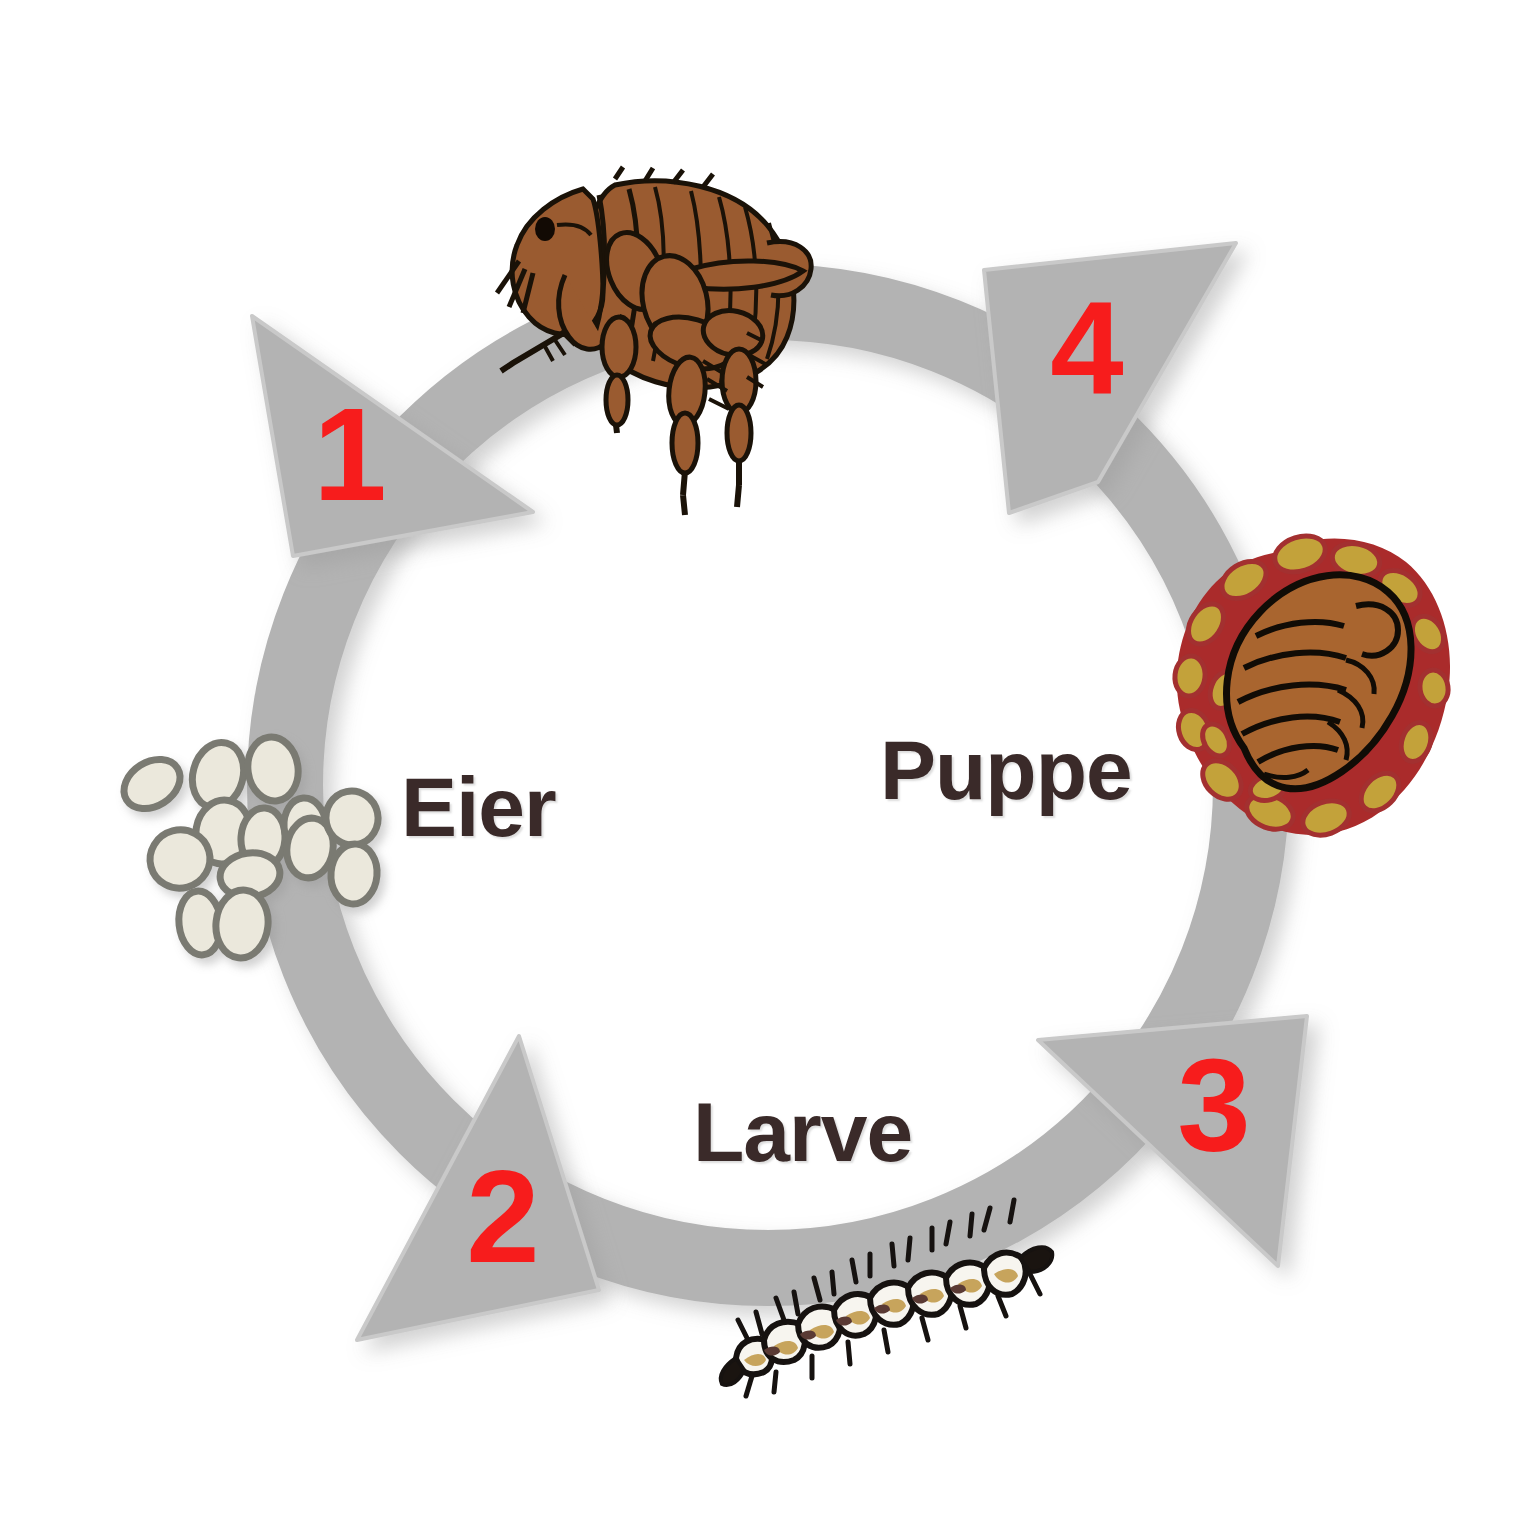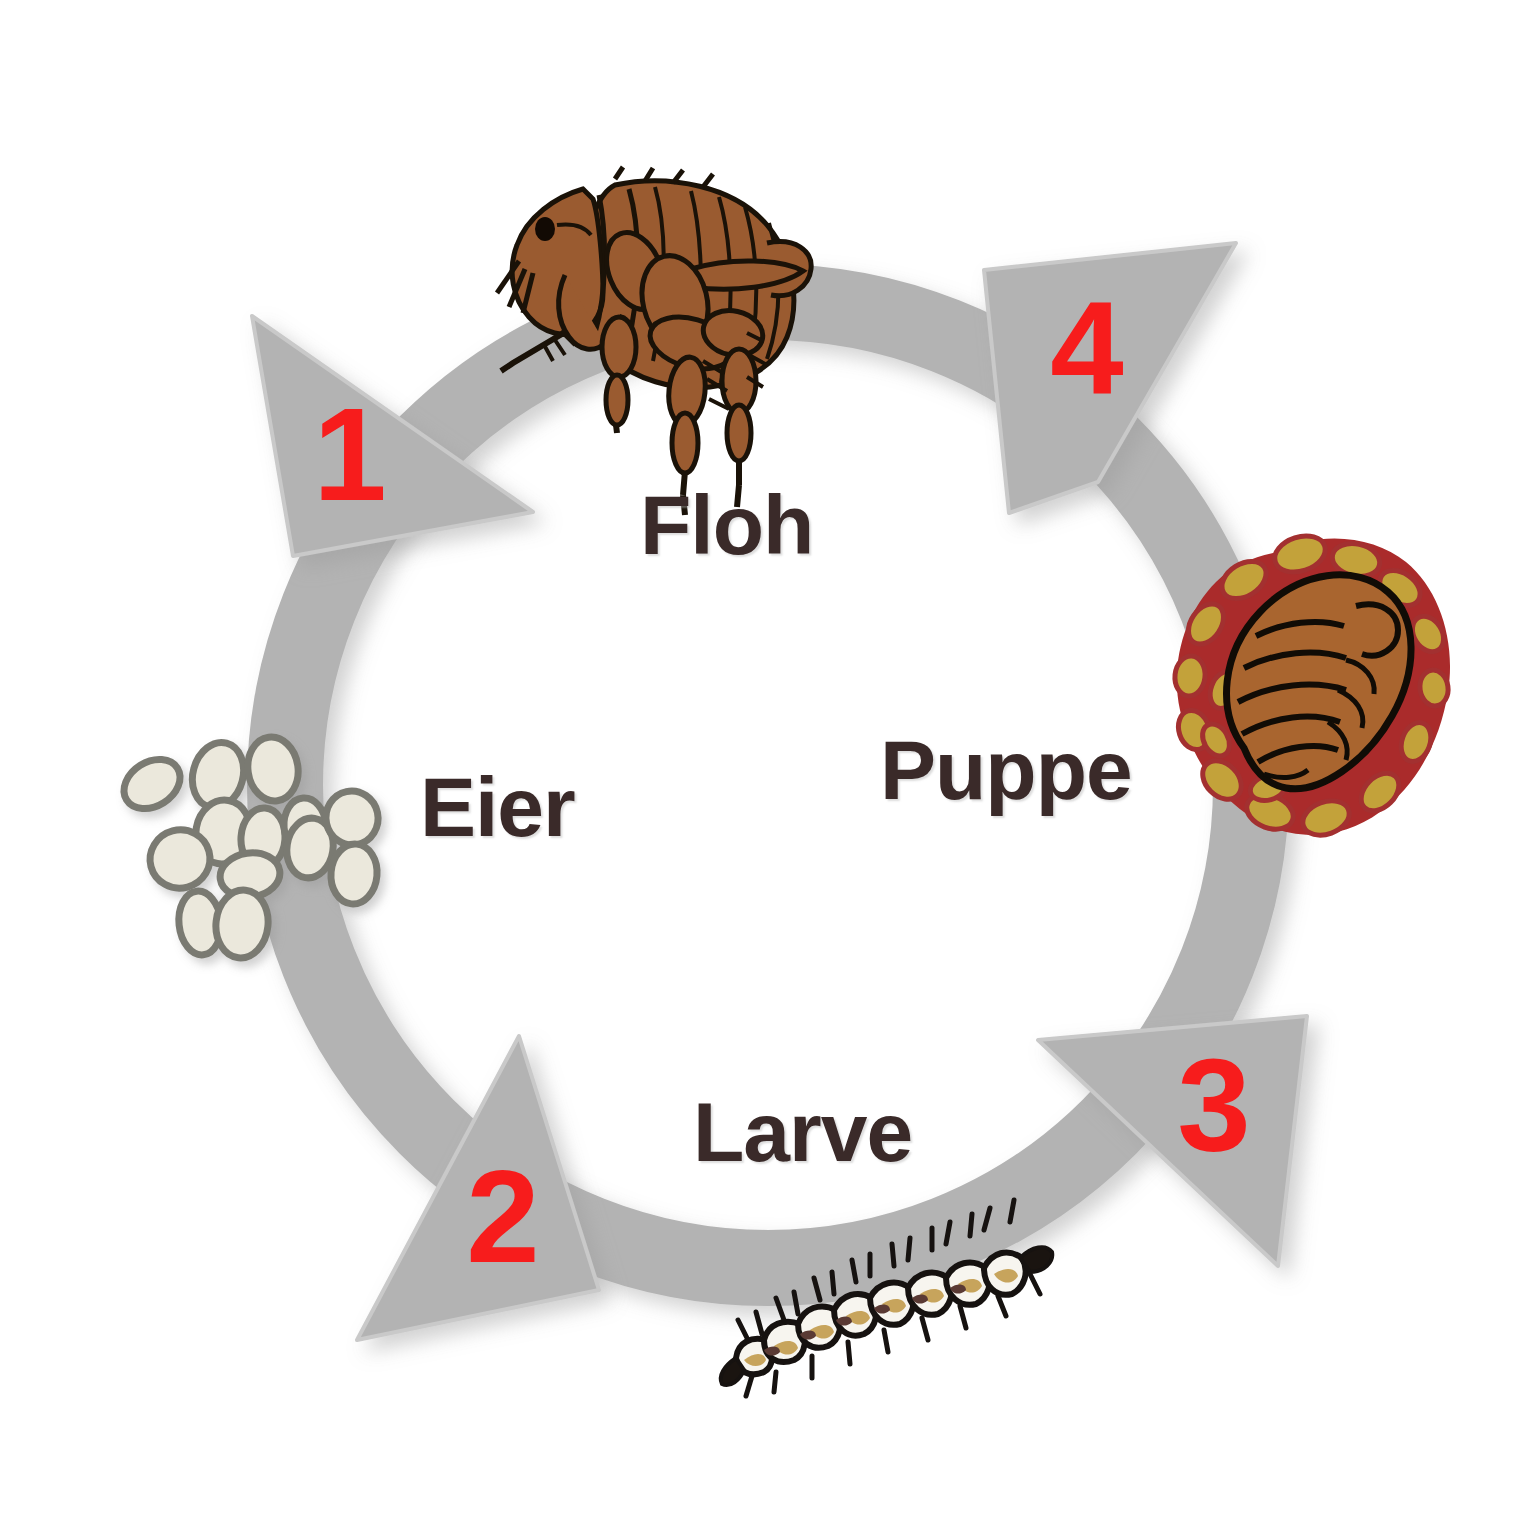--- a/index.html
+++ b/index.html
@@ -27,21 +27,21 @@
     color: #3a2a29;
     font-family: "Liberation Sans", sans-serif;
     font-weight: bold;
     font-size: 84px;
     line-height: 1;
     letter-spacing: -1px;
     white-space: nowrap;
     text-shadow: 2px 2px 2px rgba(180,180,180,0.45);
   }
   #label-floh  { left: 640px; top: 483px; }
-  #label-eier  { left: 420px; top: 765px; }
+  #label-eier  { left: 401px; top: 765px; }
   #label-puppe { left: 880px; top: 728px; }
   #label-larve { left: 693px; top: 1090px; }
 
   .arrow-number {
     font-family: "Liberation Sans", sans-serif;
     font-weight: bold;
     font-size: 132px;
     fill: #f71b1b;
   }
 </style>
@@ -262,18 +262,17 @@
       </g>
 
       <path d="M 196 76 C 220 70 238 82 238 100 C 238 118 220 130 202 124" fill="none" stroke="#110c06" stroke-width="6"></path>
       <path d="M 186 130 C 204 134 216 148 214 164" fill="none" stroke="#110c06" stroke-width="5"></path>
       <path d="M 178 160 C 196 168 206 182 202 198" fill="none" stroke="#110c06" stroke-width="5"></path>
       <path d="M 168 192 C 184 202 190 216 186 230" fill="none" stroke="#110c06" stroke-width="5"></path>
       <path d="M 104 244 C 122 250 138 248 148 240" fill="none" stroke="#110c06" stroke-width="5"></path>
     </g>
   </svg>
 
-  <div class="stage-label" id="label-floh">Floh</div>
   <div class="stage-label" id="label-eier">Eier</div>
   <div class="stage-label" id="label-puppe">Puppe</div>
   <div class="stage-label" id="label-larve">Larve</div>
 
 </div>
 
 </body></html>

